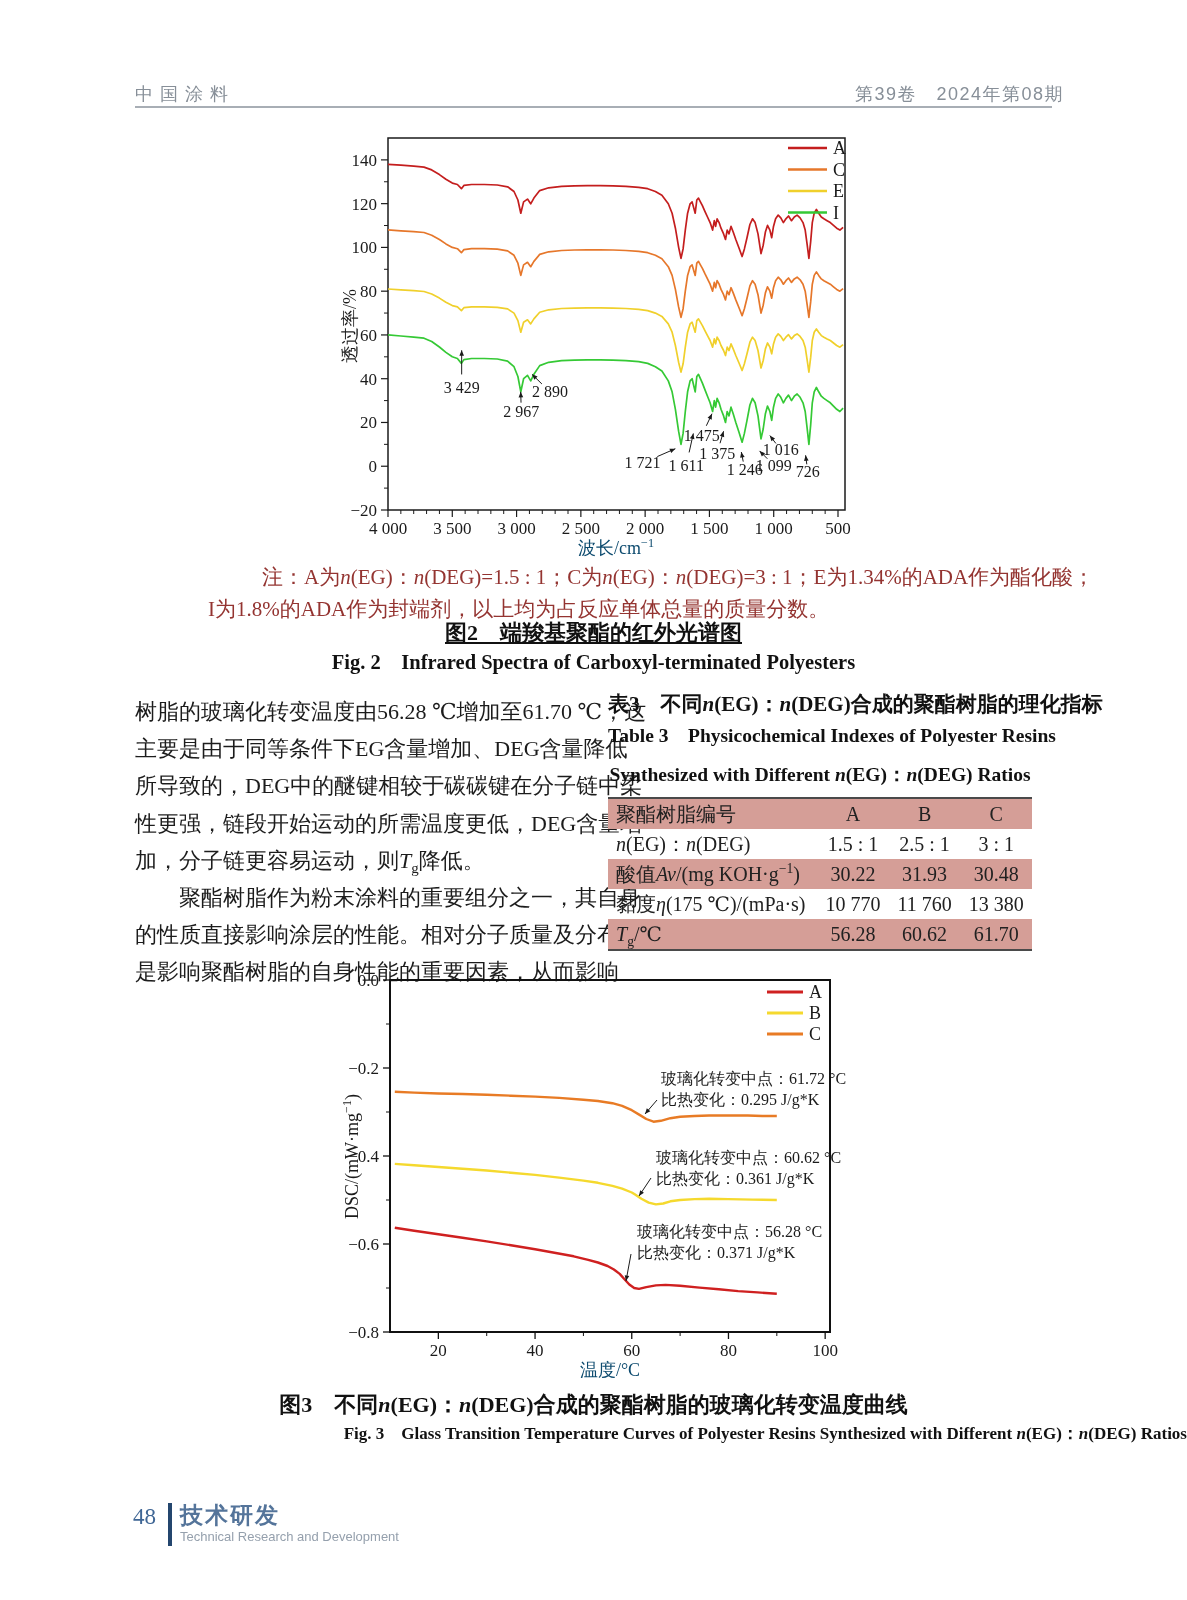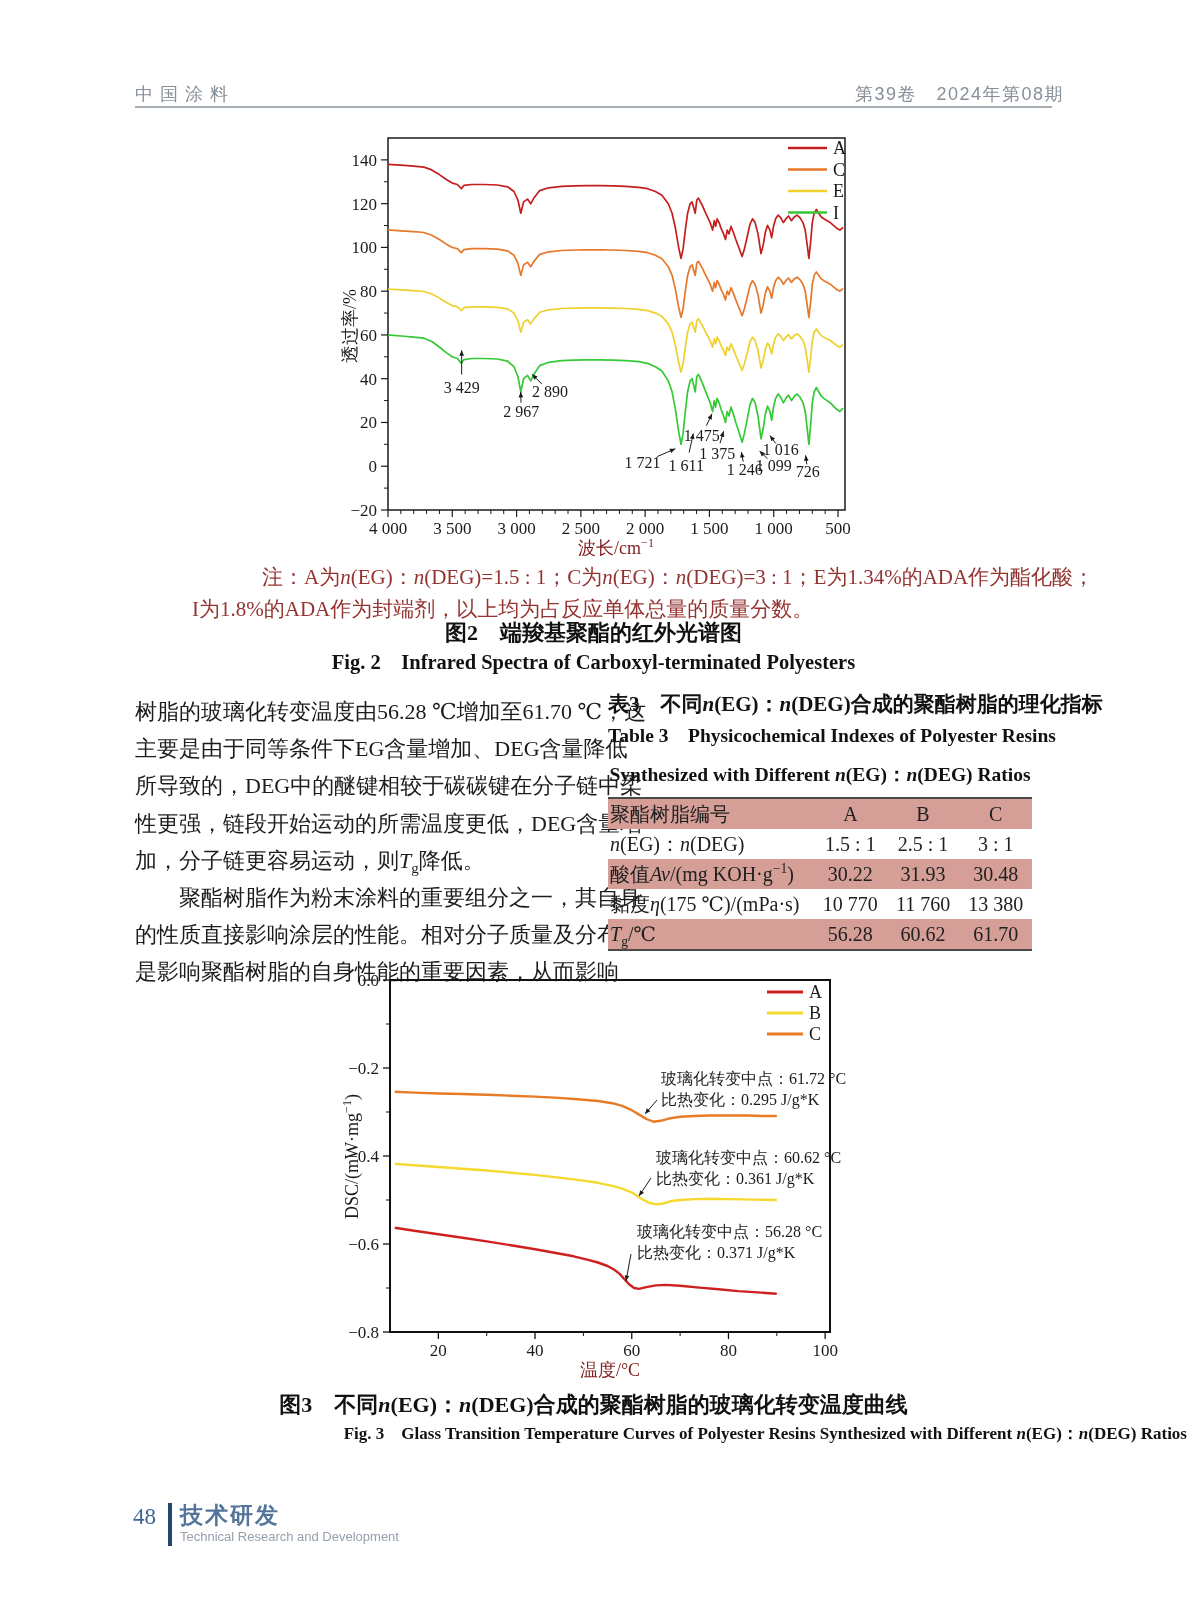--- a/index.html
+++ b/index.html
@@ -10,41 +10,41 @@
   i{font-style:italic;}
   
   .hdr{color:#878f98;font-size:18px;font-family:"Liberation Sans","DejaVu Sans",sans-serif;}
   .hdr-left{left:135px;top:82px;letter-spacing:7px;}
   .hdr-right{right:123px;top:82px;letter-spacing:1.5px;}
   .hdr-rule{left:135px;top:106px;width:917px;height:2px;background:#a8aeb5;}
   
   #fig2{left:330px;top:118px;width:535px;height:448px;}
   #fig3{left:330px;top:948px;width:545px;height:452px;}
   .ylab{transform:rotate(-90deg);text-align:center;font-size:18px;color:#1b1b1b;white-space:nowrap;}
-  .xlab{text-align:center;font-size:18px;color:#7f1d1d;font-family:Liberation Serif, serif;}
+  .xlab{text-align:center;font-size:18px;color:#0c4a6e;font-family:Liberation Serif, serif;}
   
   .note{color:#943431;font-size:21px;line-height:31px;white-space:nowrap;}
   .note-l1{left:262px;top:562px;}
-  .note-l2{left:192px;top:594px;}
-  
-  .cap-cn{left:0;top:618px;width:1187px;text-align:center;font-size:22px;font-weight:bold;color:#111;}
+  .note-l2{left:208px;top:594px;}
+  
+  .cap-cn{left:0;top:618px;width:1187px;text-align:center;font-size:22px;font-weight:bold;color:#111;text-decoration:underline;}
   .cap-en{left:0;top:648px;width:1187px;text-align:center;font-size:20.5px;font-weight:bold;color:#111;}
   .cap3-cn{left:0;top:1390px;width:1187px;text-align:center;font-size:22px;font-weight:bold;color:#111;}
   .cap3-en{left:0;top:1422px;width:1187px;text-align:right;font-size:17px;font-weight:bold;color:#111;}
   
   #body-col{left:135px;top:693px;width:448px;}
   .body-line{font-size:22px;line-height:37.2px;white-space:nowrap;color:#1c1c1c;}
   
   #table3{left:608px;top:690px;width:424px;}
   .t3-title-cn{font-size:21px;font-weight:bold;white-space:nowrap;color:#111;}
   .t3-title-en{text-align:center;font-size:19.5px;font-weight:bold;white-space:nowrap;color:#111;margin-top:4px;}
   #t3-grid{margin-top:9px;border-top:2px solid #4a4a4a;border-bottom:2px solid #4a4a4a;}
   .t3-row{display:flex;height:30px;align-items:center;font-size:20px;}
   .t3-row.pink{background:#d59e97;}
-  .t3-label{width:205px;padding-left:2px;text-align:left;}
+  .t3-label{width:205px;padding-left:8px;text-align:left;}
   .t3-cell{width:73px;text-align:center;}
   
   .ftr-num{left:133px;top:1504px;font-size:23px;color:#3f6695;font-family:"Liberation Serif",serif;}
   .ftr-bar{left:168px;top:1503px;width:4px;height:43px;background:#24466e;}
   .ftr-cn{left:180px;top:1500px;font-size:23px;font-weight:bold;color:#54749a;letter-spacing:2px;
           font-family:"Liberation Sans","DejaVu Sans",sans-serif;}
   .ftr-en{left:180px;top:1529px;font-size:13px;color:#95a0ad;font-family:Liberation Sans, sans-serif;}
   svg text{font-family:"Liberation Serif","DejaVu Serif",serif;}
 </style>
 </head>

